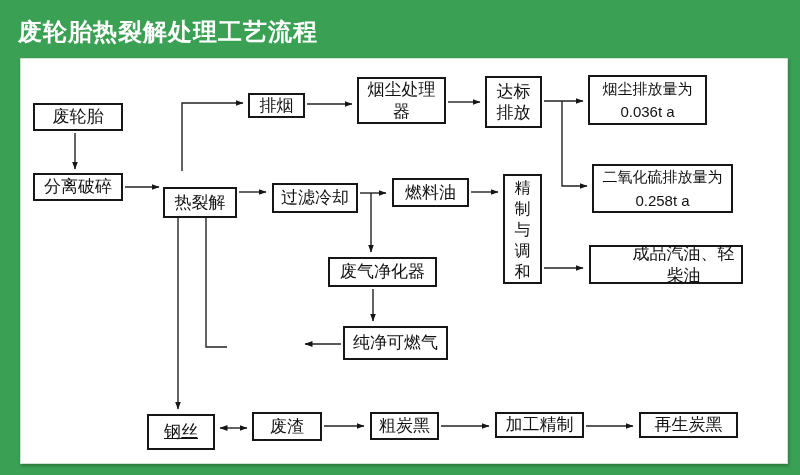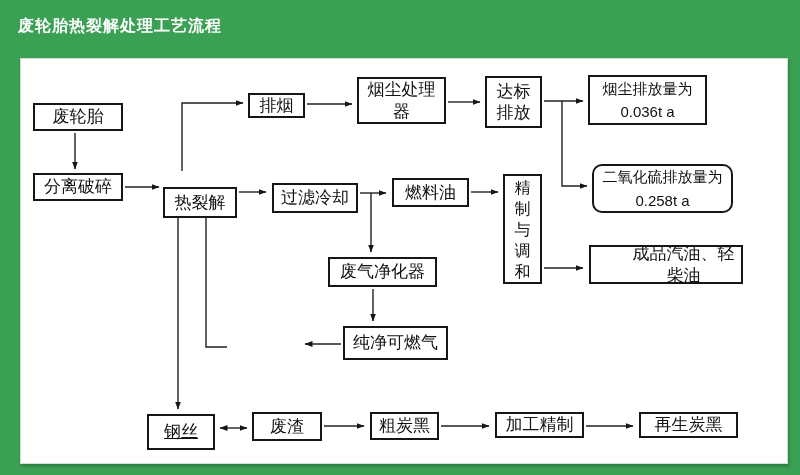--- a/index.html
+++ b/index.html
@@ -3,21 +3,21 @@
 <meta charset="utf-8">
 <style>
   html,body{margin:0;padding:0;}
   .stage{
     position:relative; width:800px; height:475px; overflow:hidden;
     background:#3aa053;
     font-family:"Liberation Sans", sans-serif;
   }
   .title{
     position:absolute; left:18px; top:16px;
-    font-size:16px; font-weight:bold; color:#ffffff;
+    font-size:24px; font-weight:bold; color:#ffffff;
     letter-spacing:1px; white-space:nowrap;
   }
   .panel{
     position:absolute; left:20px; top:58px; width:766px; height:404px;
     background:#ffffff; border:1px solid #cfe0d2;
     box-shadow:1px 2px 3px rgba(0,0,0,0.25);
   }
   .edges{ position:absolute; left:0; top:0; pointer-events:none; }
   .node{
     position:absolute; box-sizing:border-box;
@@ -102,21 +102,21 @@
   <div class="node" style="left:392px; top:178px; width:77px;  height:29px;">
       <span>燃料油</span>
     </div>
   <div class="node vert" style="left:503px; top:174px; width:39px; height:110px;">
       <span>精
 制
 与
 调
 和</span>
     </div>
-  <div class="node small" style="left:592px; top:164px; width:141px; height:49px;border-radius:10px;">
+  <div class="node small" style="left:592px; top:164px; width:141px; height:49px;">
       <span>二氧化硫排放量为
 0.258t a</span>
     </div>
   <div class="node" style="left:589px; top:245px; width:154px; height:39px;padding-left:35px;">
       <span>成品汽油、轻柴油</span>
     </div>
   <div class="node" style="left:328px; top:257px; width:109px; height:30px;">
       <span>废气净化器</span>
     </div>
   <div class="node" style="left:343px; top:326px; width:105px; height:34px;">

